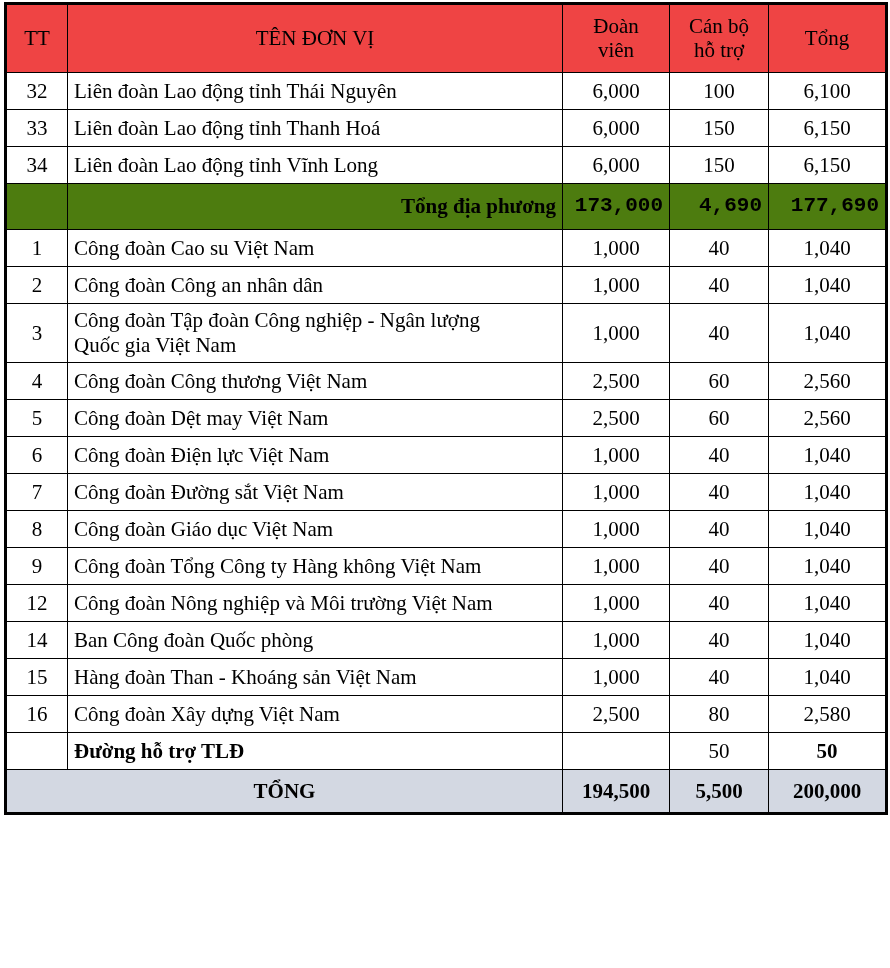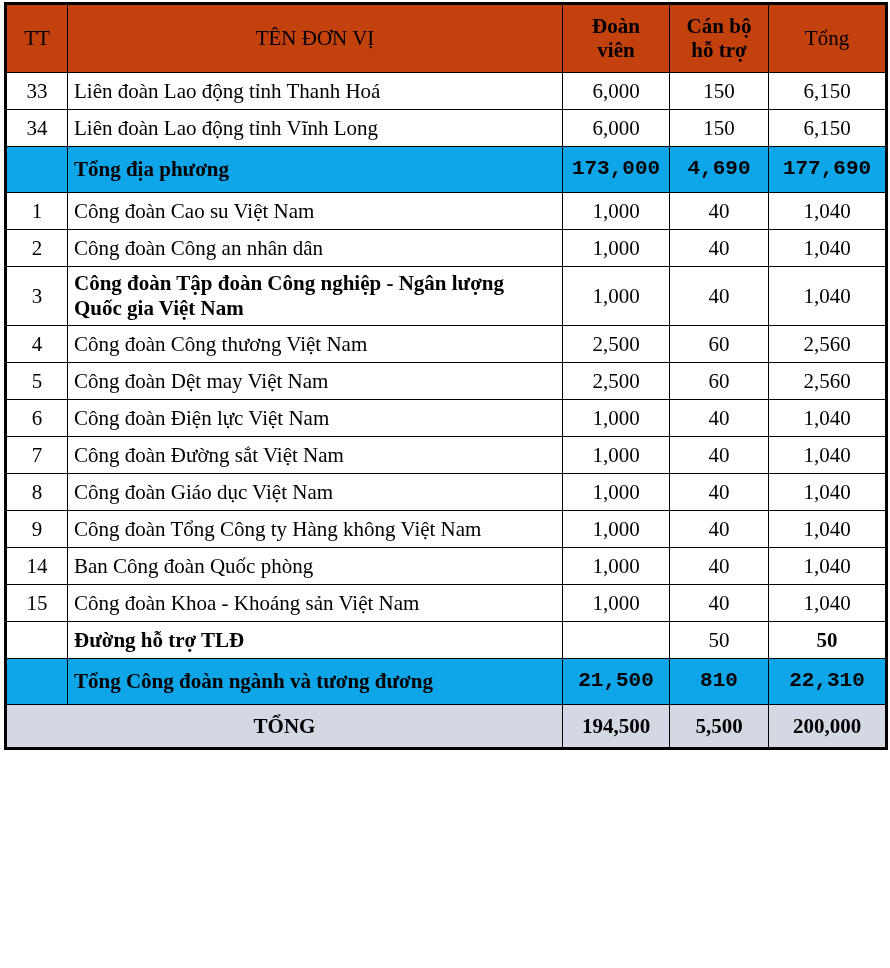--- a/index.html
+++ b/index.html
@@ -40,60 +40,61 @@
   col.c-dv    { width: 107px; }
   col.c-cb    { width: 99px; }
   col.c-tong  { width: 118px; }
 
   
   thead th {
     text-align: center;
     font-weight: bold;
     font-size: 21px;
     height: 67px;
-    background: #c2410c;
+    background: #ef4444;
   }
   thead th.hdr-two {
     line-height: 1.1;
   }
 
   
   td.tt   { text-align: center; height: 36px; }
   td.name { text-align: left; }
   td.num  { text-align: center; }
   td.num-total { text-align: center; font-weight: bold; }
 
   tr.data-row td { height: 36px; }
   tr.tall-row td { height: 58px; }
 
   
   tr.subtotal td {
-    background: #0ea5e9;
+    background: #4d7c0f;
     font-weight: bold;
     height: 45px;
+    text-align: right;
   }
   tr.subtotal td.name { font-weight: bold; }
   tr.subtotal td.num, tr.subtotal td.num-total { font-weight: bold; font-family: Liberation Mono, monospace; }
 
   
   tr.group td { height: 36px; }
   tr.group td.name { font-weight: bold; }
   tr.group td.num-total { font-weight: bold; }
 
   
   tr.grand td {
     background: #d3d8e2;
     font-weight: bold;
     height: 42px;
   }
   tr.grand td.grand-label {
     text-align: center;
     font-weight: bold;
   }
-  .line2 { display: block; font-weight: bold; }
+  .line2 { display: block; }
 </style>
 </head>
 <body>
 
 <div id="sheet">
   <table class="grid">
     <colgroup>
       <col class="c-tt">
       <col class="c-name">
       <col class="c-dv">
@@ -110,20 +111,27 @@
         </th>
         <th class="hdr-two">
           <span class="line2">Cán bộ</span>
           <span class="line2">hỗ trợ</span>
         </th>
         <th>Tổng</th>
       </tr>
     </thead>
     <tbody id="tbody">
         <tr class="data-row">
+          <td class="tt">32</td>
+          <td class="name">Liên đoàn Lao động tỉnh Thái Nguyên</td>
+          <td class="num">6,000</td>
+          <td class="num">100</td>
+          <td class="num-total">6,100</td>
+        </tr>
+        <tr class="data-row">
           <td class="tt">33</td>
           <td class="name">Liên đoàn Lao động tỉnh Thanh Hoá</td>
           <td class="num">6,000</td>
           <td class="num">150</td>
           <td class="num-total">6,150</td>
         </tr>
         <tr class="data-row">
           <td class="tt">34</td>
           <td class="name">Liên đoàn Lao động tỉnh Vĩnh Long</td>
           <td class="num">6,000</td>
@@ -197,47 +205,54 @@
           <td class="num-total">1,040</td>
         </tr>
         <tr class="data-row">
           <td class="tt">9</td>
           <td class="name">Công đoàn Tổng Công ty Hàng không Việt Nam</td>
           <td class="num">1,000</td>
           <td class="num">40</td>
           <td class="num-total">1,040</td>
         </tr>
         <tr class="data-row">
+          <td class="tt">12</td>
+          <td class="name">Công đoàn Nông nghiệp và Môi trường Việt Nam</td>
+          <td class="num">1,000</td>
+          <td class="num">40</td>
+          <td class="num-total">1,040</td>
+        </tr>
+        <tr class="data-row">
           <td class="tt">14</td>
           <td class="name">Ban Công đoàn Quốc phòng</td>
           <td class="num">1,000</td>
           <td class="num">40</td>
           <td class="num-total">1,040</td>
         </tr>
         <tr class="data-row">
           <td class="tt">15</td>
-          <td class="name">Công đoàn Khoa - Khoáng sản Việt Nam</td>
-          <td class="num">1,000</td>
-          <td class="num">40</td>
-          <td class="num-total">1,040</td>
+          <td class="name">Hàng đoàn Than - Khoáng sản Việt Nam</td>
+          <td class="num">1,000</td>
+          <td class="num">40</td>
+          <td class="num-total">1,040</td>
+        </tr>
+        <tr class="data-row">
+          <td class="tt">16</td>
+          <td class="name">Công đoàn Xây dựng Việt Nam</td>
+          <td class="num">2,500</td>
+          <td class="num">80</td>
+          <td class="num-total">2,580</td>
         </tr>
         <tr class="group">
           <td class="tt"></td>
           <td class="name">Đường hỗ trợ TLĐ</td>
           <td class="num"></td>
           <td class="num">50</td>
           <td class="num-total">50</td>
         </tr>
-        <tr class="subtotal">
-          <td class="tt"></td>
-          <td class="name">Tổng Công đoàn ngành và tương đương</td>
-          <td class="num">21,500</td>
-          <td class="num">810</td>
-          <td class="num-total">22,310</td>
-        </tr>
         <tr class="grand">
           <td class="grand-label" colspan="2">TỔNG</td>
           <td class="num">194,500</td>
           <td class="num">5,500</td>
           <td class="num-total">200,000</td>
         </tr>
       </tbody>
   </table>
 </div>
 

